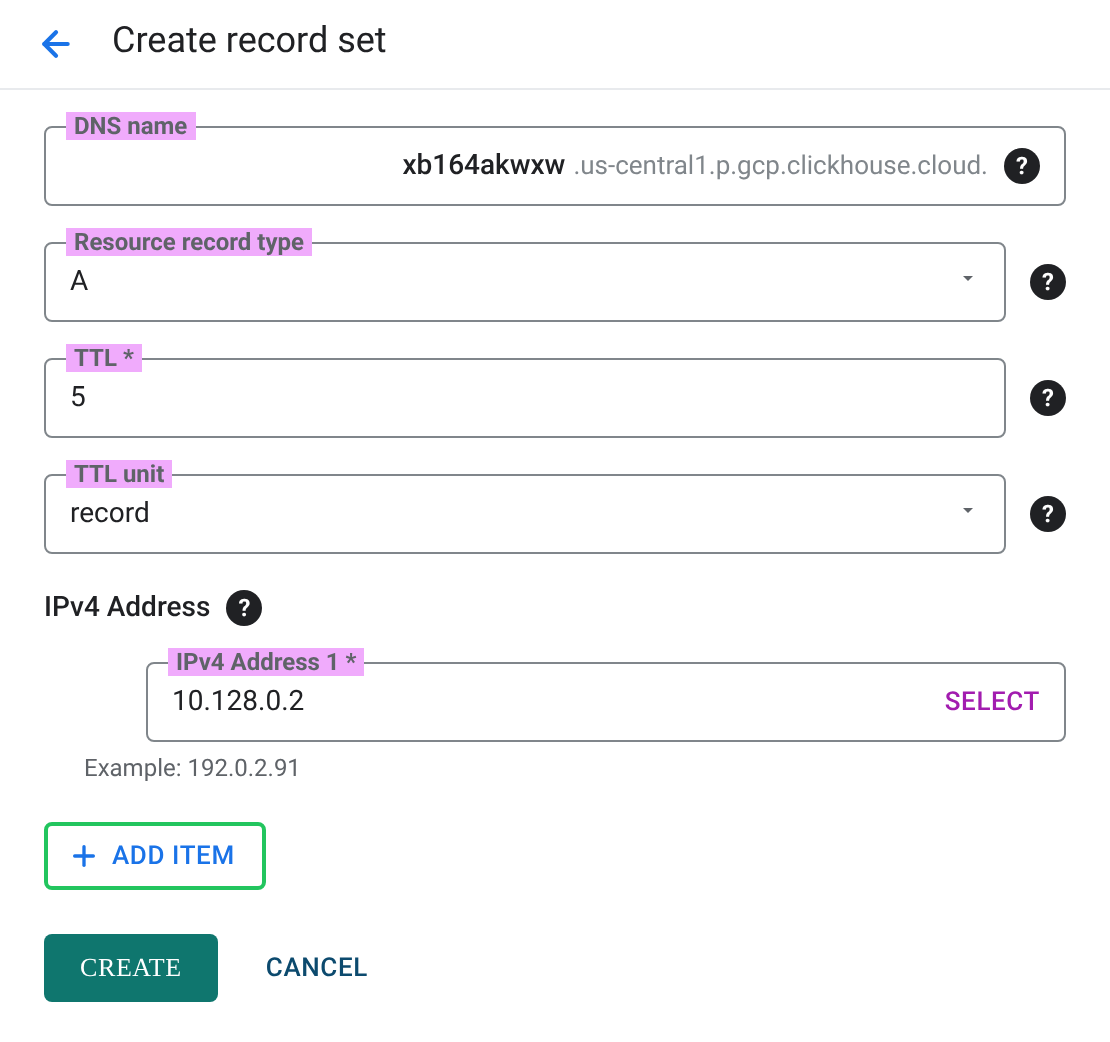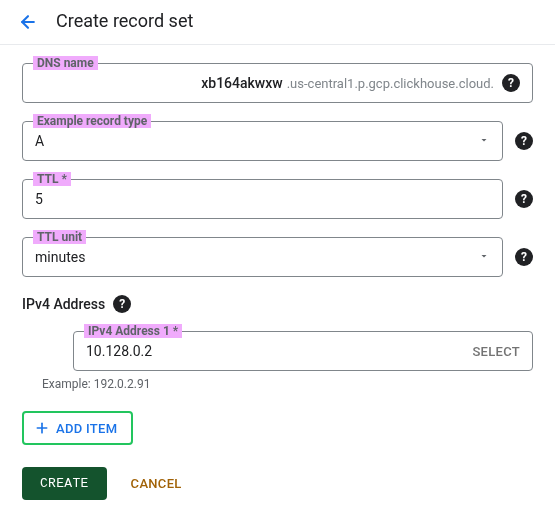--- a/index.html
+++ b/index.html
@@ -117,21 +117,21 @@
       color: #202124;
       margin-bottom: 18px;
       margin-top: 6px;
       display: flex;
       align-items: center;
     }
     .section-title .help-icon {
       margin-left: 8px;
     }
     .select-btn {
-      color: #737373;
+      color: #a21caf;
       font-weight: 500;
       font-size: 13px;
       letter-spacing: 0.3px;
       cursor: pointer;
     }
     .example-text {
       font-size: 12px;
       color: #5f6368;
       margin-top: 6px;
       margin-left: 12px;
@@ -152,35 +152,35 @@
     .add-item-btn svg {
       margin-right: 6px;
     }
     .button-row {
       display: flex;
       align-items: center;
       margin-top: 22px;
       gap: 24px;
     }
     .create-btn {
-      background: #14532d;
+      background: #0f766e;
       color: #fff;
       border: none;
       border-radius: 4px;
       padding: 9px 18px;
       font-size: 13px;
       font-weight: 500;
       letter-spacing: 0.3px;
       cursor: pointer;
-      font-family: Liberation Mono, monospace;
+      font-family: Liberation Serif, serif;
     }
     .cancel-btn {
       background: none;
       border: none;
-      color: #a16207;
+      color: #0c4a6e;
       font-size: 13px;
       font-weight: 500;
       letter-spacing: 0.3px;
       cursor: pointer;
       font-family: inherit;
     }
     .ipv4-section {
       margin-left: 8px;
     }
   </style>
@@ -207,21 +207,21 @@
         <span class="dns-prefix">xb164akwxw</span>
         <span class="dns-suffix">.us-central1.p.gcp.clickhouse.cloud.</span>
       </div>
       <span class="help-icon help-icon-inside">?</span>
     </div>
   </div>
 
   
   <div class="field-group">
     <div class="field-wrapper">
-      <span class="field-label">Example record type</span>
+      <span class="field-label">Resource record type</span>
       <span style="flex:1;">A</span>
       <span class="dropdown-arrow">
         <svg width="12" height="12" viewBox="0 0 24 24" fill="#5f6368">
             <path d="M7 10l5 5 5-5z"></path>
           </svg>
       </span>
     </div>
     <span class="help-icon">?</span>
   </div>
 
@@ -231,21 +231,21 @@
       <span class="field-label">TTL *</span>
       <input class="field-input" value="5" style="">
     </div>
     <span class="help-icon">?</span>
   </div>
 
   
   <div class="field-group">
     <div class="field-wrapper">
       <span class="field-label">TTL unit</span>
-      <span style="flex:1;">minutes</span>
+      <span style="flex:1;">record</span>
       <span class="dropdown-arrow">
         <svg width="12" height="12" viewBox="0 0 24 24" fill="#5f6368">
             <path d="M7 10l5 5 5-5z"></path>
           </svg>
       </span>
     </div>
     <span class="help-icon">?</span>
   </div>
 
   

